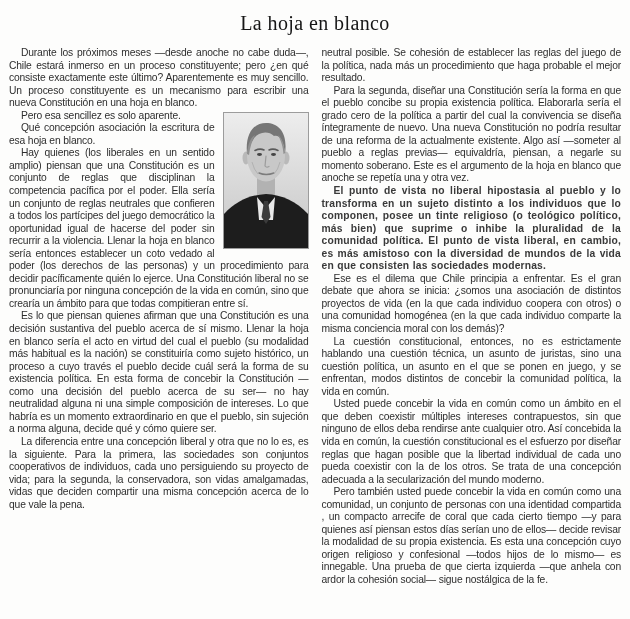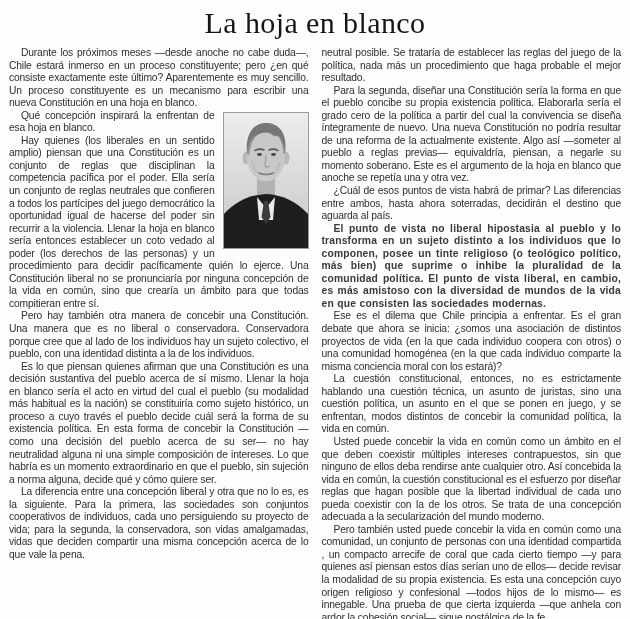--- a/index.html
+++ b/index.html
@@ -8,21 +8,21 @@
     width:630px; height:619px;
     box-sizing:border-box;
     padding:5px 9px 0 9px;
     overflow:hidden;
     background:#fdfdfc;
     font-family:"Liberation Sans", sans-serif;
   }
   .title {
     font-family:"Liberation Serif", serif;
     font-weight:400;
-    font-size:30px;
+    font-size:20px;
     line-height:34px;
     text-align:center;
     margin:1px 0 7px 0;
     color:#161616;
     letter-spacing:0.4px;
   }
   .cols { display:flex; gap:13px; }
   .col {
     flex:1 1 0;
     min-width:0;
@@ -81,34 +81,33 @@
           <path d="M45,37 Q49,35 54,37.5" stroke="#5a5a5a" stroke-width="1.6" fill="none" stroke-linecap="round"></path>
           <ellipse cx="35.5" cy="41.5" rx="2.5" ry="1.4" fill="#454545"></ellipse>
           <ellipse cx="49.5" cy="41.5" rx="2.5" ry="1.4" fill="#454545"></ellipse>
           <path d="M42,43 L41,53 Q42.5,55 45,53.5" stroke="#9c9c9c" stroke-width="1.2" fill="none" stroke-linecap="round"></path>
           <path d="M35,60 Q42,63 50,60" stroke="#7c7c7c" stroke-width="1.4" fill="none" stroke-linecap="round"></path>
           <path d="M28,49 Q30,57 34,61" stroke="#b1b1b1" stroke-width="1" fill="none"></path>
           <path d="M56,49 Q54,57 50,61" stroke="#b1b1b1" stroke-width="1" fill="none"></path>
         </svg>
       </figure>
 
-      <p class="para">Qué concepción inspirará la enfrentan de esa hoja en blanco.</p>
+      <p class="para">Pero esa sencillez es solo aparente.</p>
+      <p class="para">Qué concepción asociación la escritura de esa hoja en blanco.</p>
       <p class="para">Hay quienes (los liberales en un sentido amplio) piensan que una Constitución es un conjunto de reglas que disciplinan la competencia pacífica por el poder. Ella sería un conjunto de reglas neutrales que confieren a todos los partícipes del juego democrático la oportunidad igual de hacerse del poder sin recurrir a la violencia. Llenar la hoja en blanco sería entonces establecer un coto vedado al poder (los derechos de las personas) y un procedimiento para decidir pacíficamente quién lo ejerce. Una Constitución liberal no se pronunciaría por ninguna concepción de la vida en común, sino que crearía un ámbito para que todas compitieran entre sí.</p>
-      <p class="para">Pero hay también otra manera de concebir una Constitución. Una manera que es no liberal o conservadora. Conservadora porque cree que al lado de los individuos hay un sujeto colectivo, el pueblo, con una identidad distinta a la de los individuos.</p>
       <p class="para">Es lo que piensan quienes afirman que una Constitución es una decisión sustantiva del pueblo acerca de sí mismo. Llenar la hoja en blanco sería el acto en virtud del cual el pueblo (su modalidad más habitual es la nación) se constituiría como sujeto histórico, un proceso a cuyo través el pueblo decide cuál será la forma de su existencia política. En esta forma de concebir la Constitución —como una decisión del pueblo acerca de su ser— no hay neutralidad alguna ni una simple composición de intereses. Lo que habría es un momento extraordinario en que el pueblo, sin sujeción a norma alguna, decide qué y cómo quiere ser.</p>
       <p class="para">La diferencia entre una concepción liberal y otra que no lo es, es la siguiente. Para la primera, las sociedades son conjuntos cooperativos de individuos, cada uno persiguiendo su proyecto de vida; para la segunda, la conservadora, son vidas amalgamadas, vidas que deciden compartir una misma concepción acerca de lo que vale la pena.</p>
 
     </div>
 
     <div class="col col-right">
-      <p class="para">neutral posible. Se trataría de establecer las reglas del juego de la política, nada más un procedimiento que haga probable el mejor resultado.</p>
+      <p class="para">neutral posible. Se cohesión de establecer las reglas del juego de la política, nada más un procedimiento que haga probable el mejor resultado.</p>
       <p class="para">Para la segunda, diseñar una Constitución sería la forma en que el pueblo concibe su propia existencia política. Elaborarla sería el grado cero de la política a partir del cual la convivencia se diseña íntegramente de nuevo. Una nueva Constitución no podría resultar de una reforma de la actualmente existente. Algo así —someter al pueblo a reglas previas— equivaldría, piensan, a negarle su momento soberano. Este es el argumento de la hoja en blanco que anoche se repetía una y otra vez.</p>
-      <p class="para">¿Cuál de esos puntos de vista habrá de primar? Las diferencias entre ambos, hasta ahora soterradas, decidirán el destino que aguarda al país.</p>
       <p class="para variant-light">El punto de vista no liberal hipostasia al pueblo y lo transforma en un sujeto distinto a los individuos que lo componen, posee un tinte religioso (o teológico político, más bien) que suprime o inhibe la pluralidad de la comunidad política. El punto de vista liberal, en cambio, es más amistoso con la diversidad de mundos de la vida en que consisten las sociedades modernas.</p>
-      <p class="para">Ese es el dilema que Chile principia a enfrentar. Es el gran debate que ahora se inicia: ¿somos una asociación de distintos proyectos de vida (en la que cada individuo coopera con otros) o una comunidad homogénea (en la que cada individuo comparte la misma conciencia moral con los estará)?</p>
+      <p class="para">Ese es el dilema que Chile principia a enfrentar. Es el gran debate que ahora se inicia: ¿somos una asociación de distintos proyectos de vida (en la que cada individuo coopera con otros) o una comunidad homogénea (en la que cada individuo comparte la misma conciencia moral con los demás)?</p>
       <p class="para">La cuestión constitucional, entonces, no es estrictamente hablando una cuestión técnica, un asunto de juristas, sino una cuestión política, un asunto en el que se ponen en juego, y se enfrentan, modos distintos de concebir la comunidad política, la vida en común.</p>
       <p class="para">Usted puede concebir la vida en común como un ámbito en el que deben coexistir múltiples intereses contrapuestos, sin que ninguno de ellos deba rendirse ante cualquier otro. Así concebida la vida en común, la cuestión constitucional es el esfuerzo por diseñar reglas que hagan posible que la libertad individual de cada uno pueda coexistir con la de los otros. Se trata de una concepción adecuada a la secularización del mundo moderno.</p>
       <p class="para">Pero también usted puede concebir la vida en común como una comunidad, un conjunto de personas con una identidad compartida , un compacto arrecife de coral que cada cierto tiempo —y para quienes así piensan estos días serían uno de ellos— decide revisar la modalidad de su propia existencia. Es esta una concepción cuyo origen religioso y confesional —todos hijos de lo mismo— es innegable. Una prueba de que cierta izquierda —que anhela con ardor la cohesión social— sigue nostálgica de la fe.</p>
 
     </div>
 
   </div>
 </div>
 
 </body></html>

